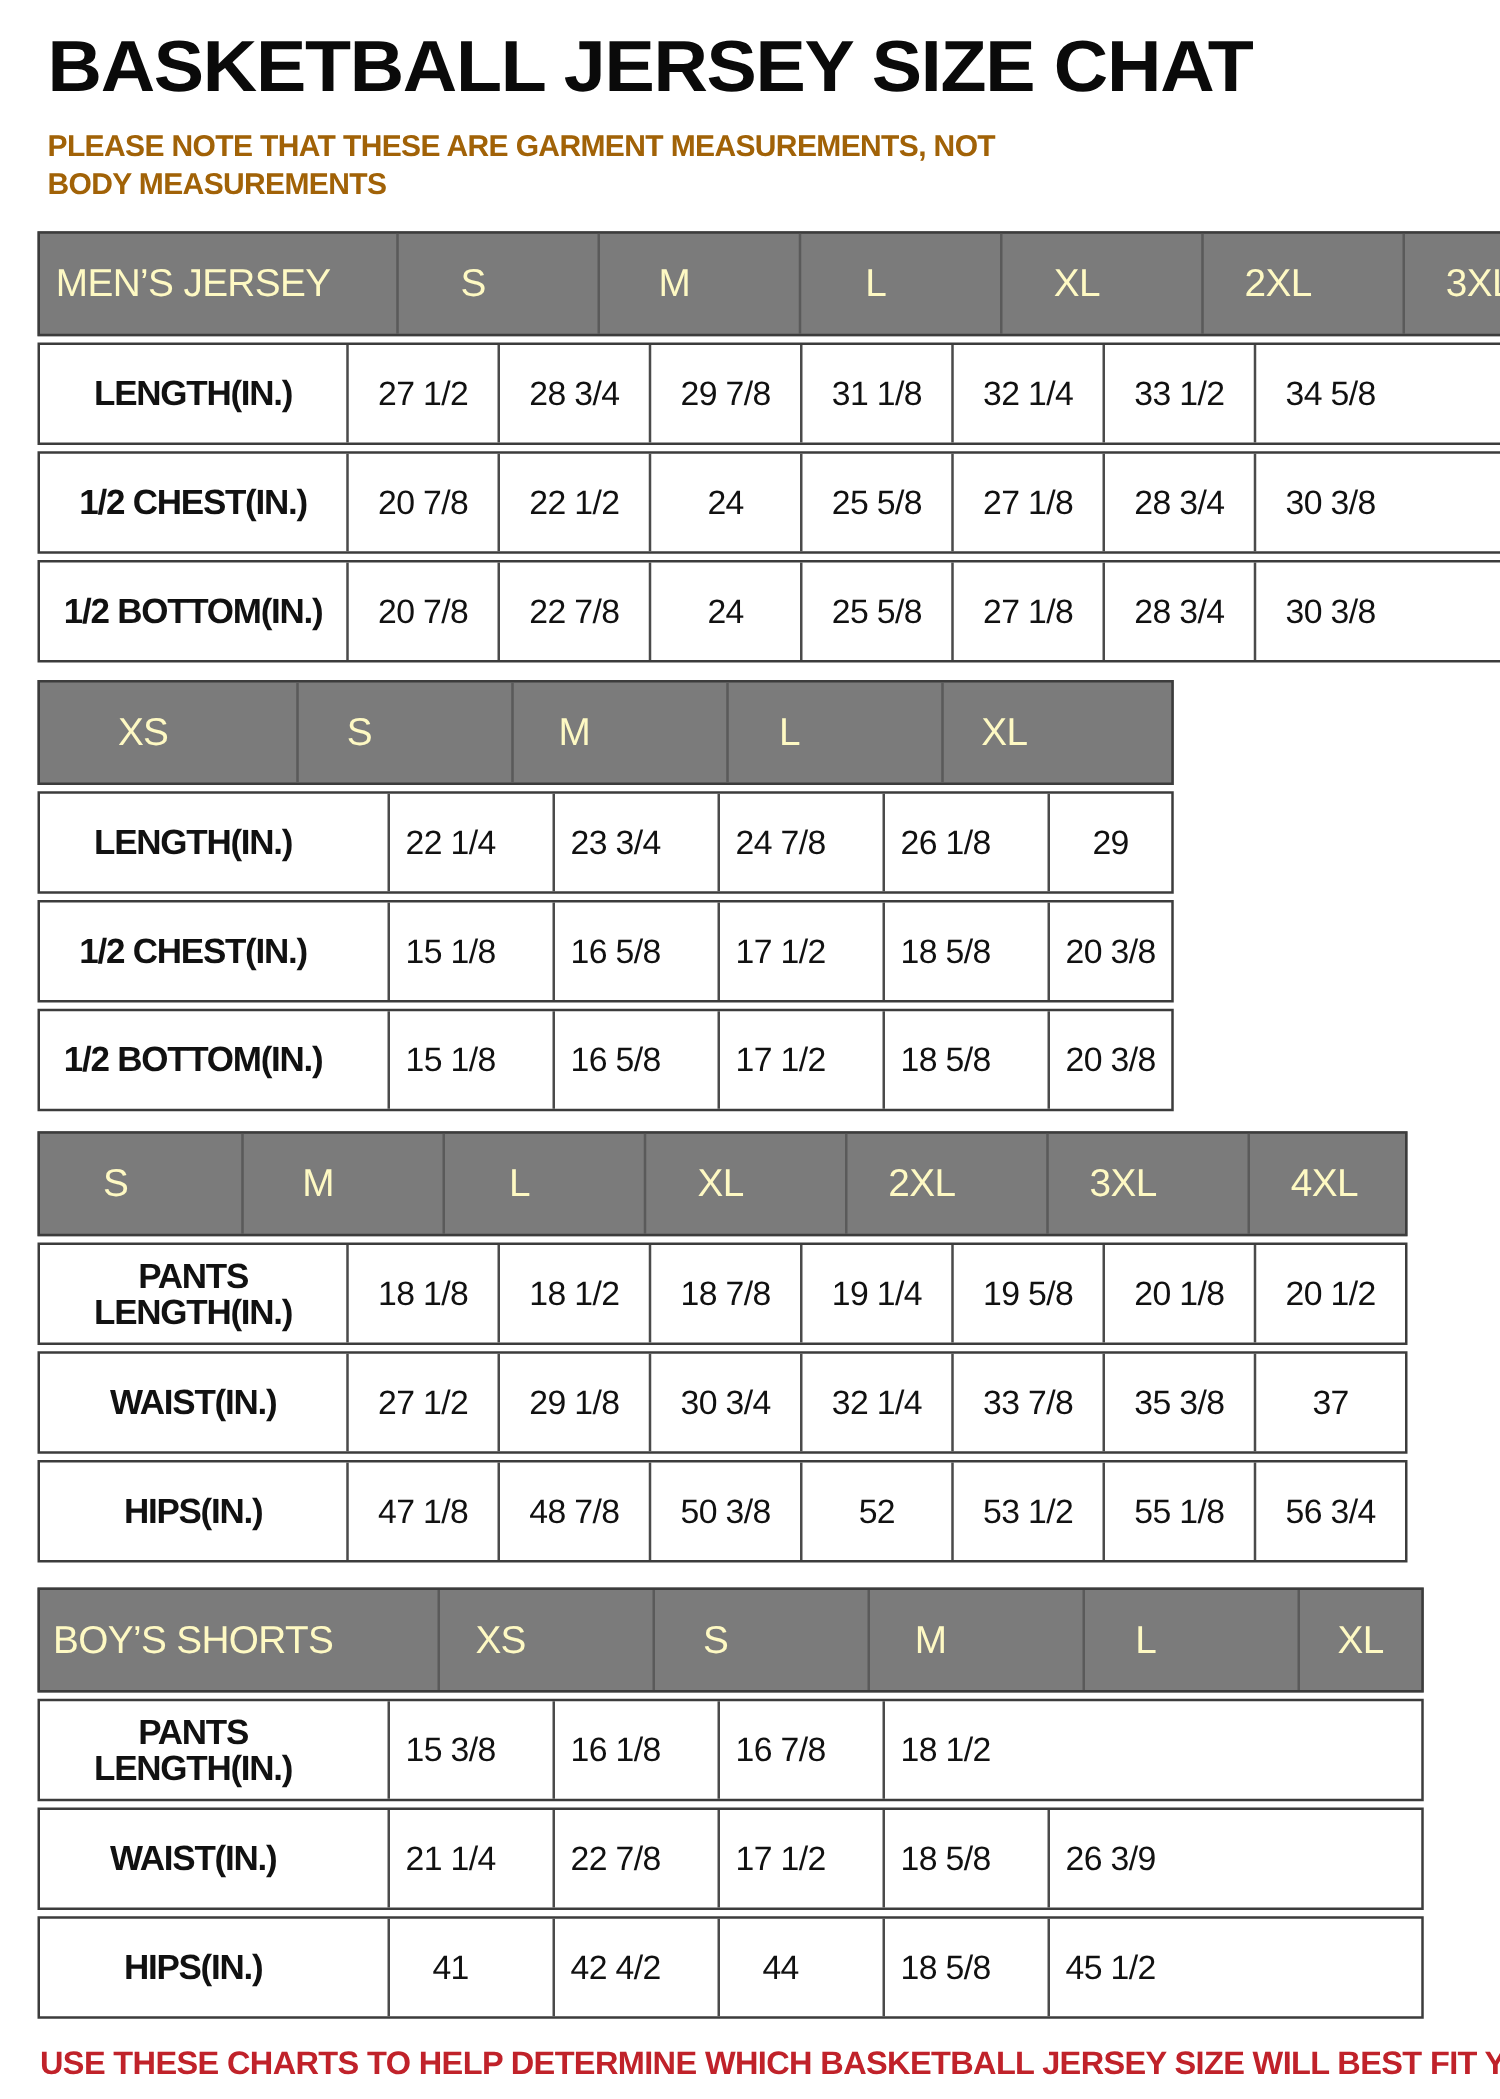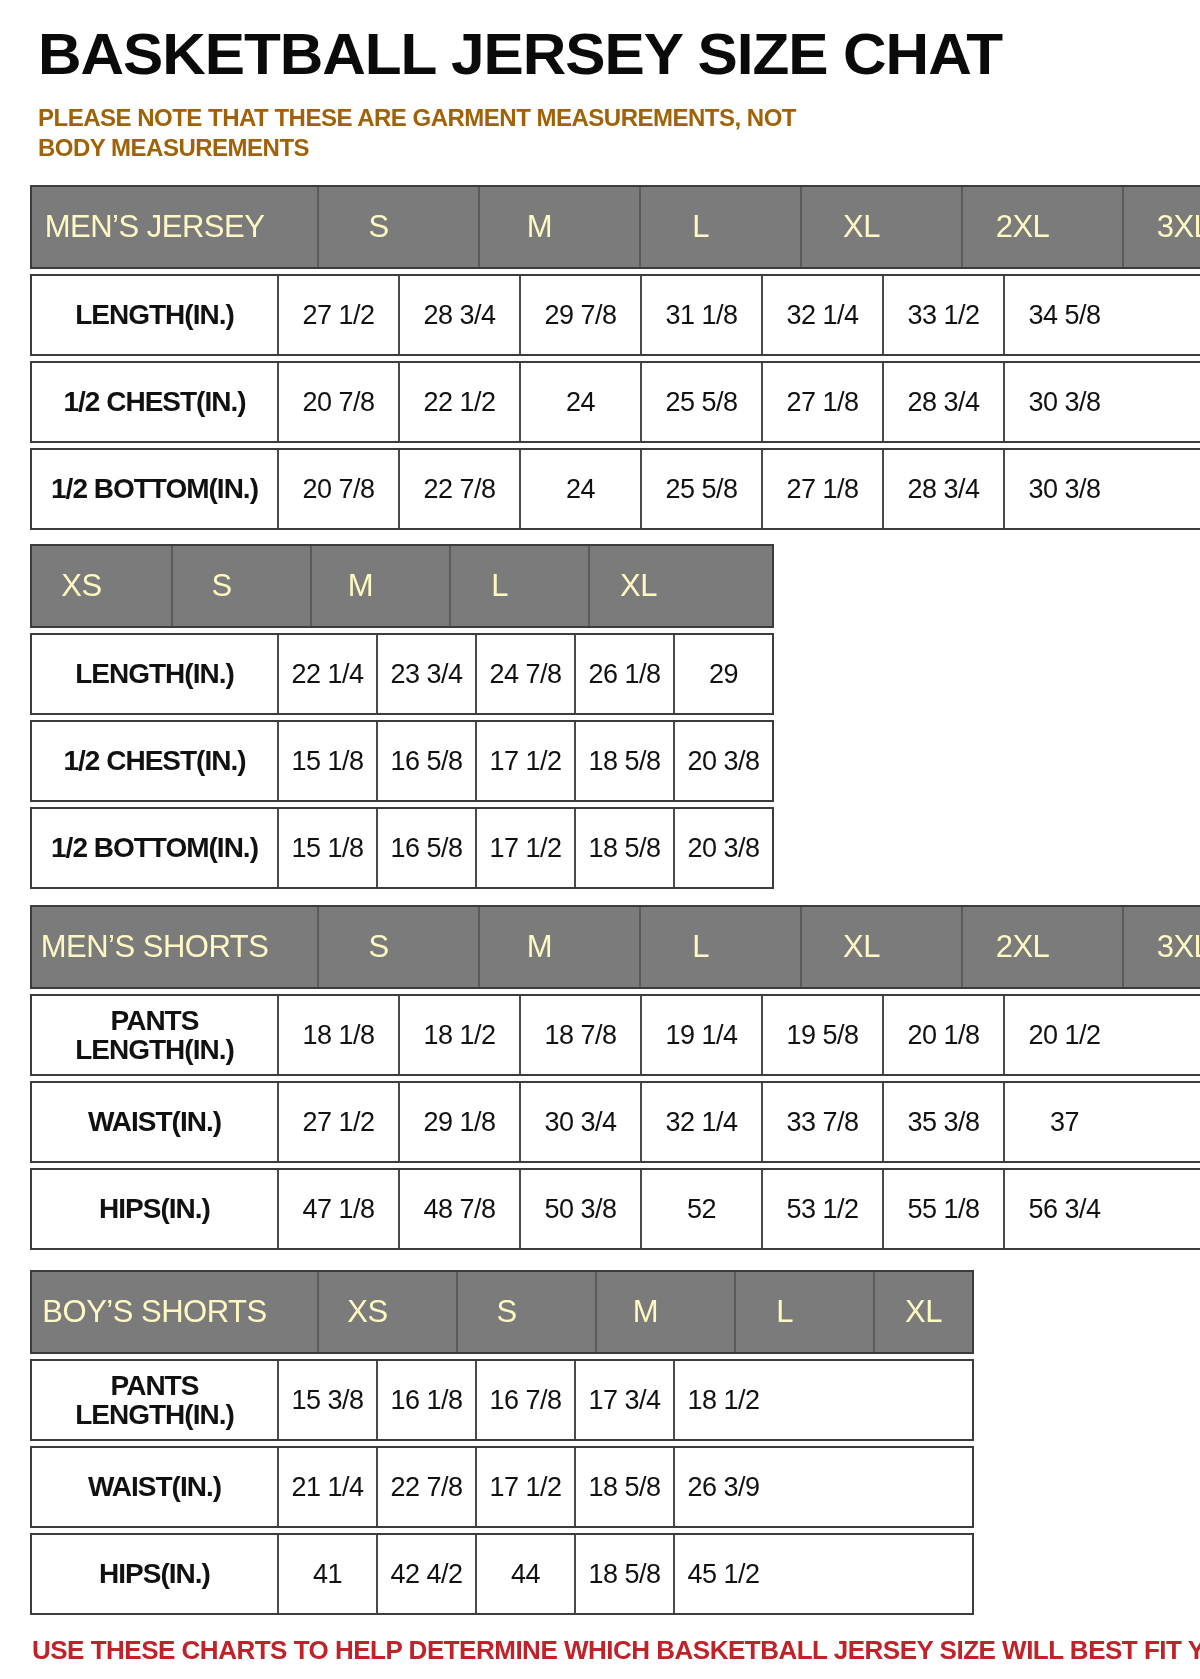--- a/index.html
+++ b/index.html
@@ -61,21 +61,21 @@
     display: flex;
     align-items: center;
     justify-content: center;
     text-align: center;
     line-height: 1.05;
   }
   .cell + .cell { border-left: 2px solid #4a4a4a; }
   .hrow .cell + .cell { border-left: 2px solid #5a5a5a; }
   .label-cell { width: 245px; }
   .cols7 .val { width: 121px; }
-  .cols5 .val { width: 99px; }
+  .cols5 .val { width: 99px; margin-left: 33px; }
   .hrow .cell {
     font-size: 31px;
     font-weight: 400;
     letter-spacing: -0.5px;
   }
   .drow .label-cell {
     font-size: 28px;
     font-weight: 700;
     letter-spacing: -1px;
     padding: 0 3px;
@@ -176,21 +176,20 @@
         <div class="cell val">15 1/8</div>
         <div class="cell val">16 5/8</div>
         <div class="cell val">17 1/2</div>
         <div class="cell val">18 5/8</div>
         <div class="cell val">20 3/8</div>
       </div>
     </div>
 
   <div class="size-table t3 cols7">
       <div class="trow hrow">
-        <div class="cell label-cell">MEN’S SHORTS</div>
         <div class="cell val">S</div>
         <div class="cell val">M</div>
         <div class="cell val">L</div>
         <div class="cell val">XL</div>
         <div class="cell val">2XL</div>
         <div class="cell val">3XL</div>
         <div class="cell val">4XL</div>
       </div>
       <div class="trow drow">
         <div class="cell label-cell">PANTS LENGTH(IN.)</div>
@@ -231,21 +230,20 @@
         <div class="cell val">S</div>
         <div class="cell val">M</div>
         <div class="cell val">L</div>
         <div class="cell val">XL</div>
       </div>
       <div class="trow drow">
         <div class="cell label-cell">PANTS LENGTH(IN.)</div>
         <div class="cell val">15 3/8</div>
         <div class="cell val">16 1/8</div>
         <div class="cell val">16 7/8</div>
-        <div class="cell val">17 3/4</div>
         <div class="cell val">18 1/2</div>
       </div>
       <div class="trow drow">
         <div class="cell label-cell">WAIST(IN.)</div>
         <div class="cell val">21 1/4</div>
         <div class="cell val">22 7/8</div>
         <div class="cell val">17 1/2</div>
         <div class="cell val">18 5/8</div>
         <div class="cell val">26 3/9</div>
       </div>

